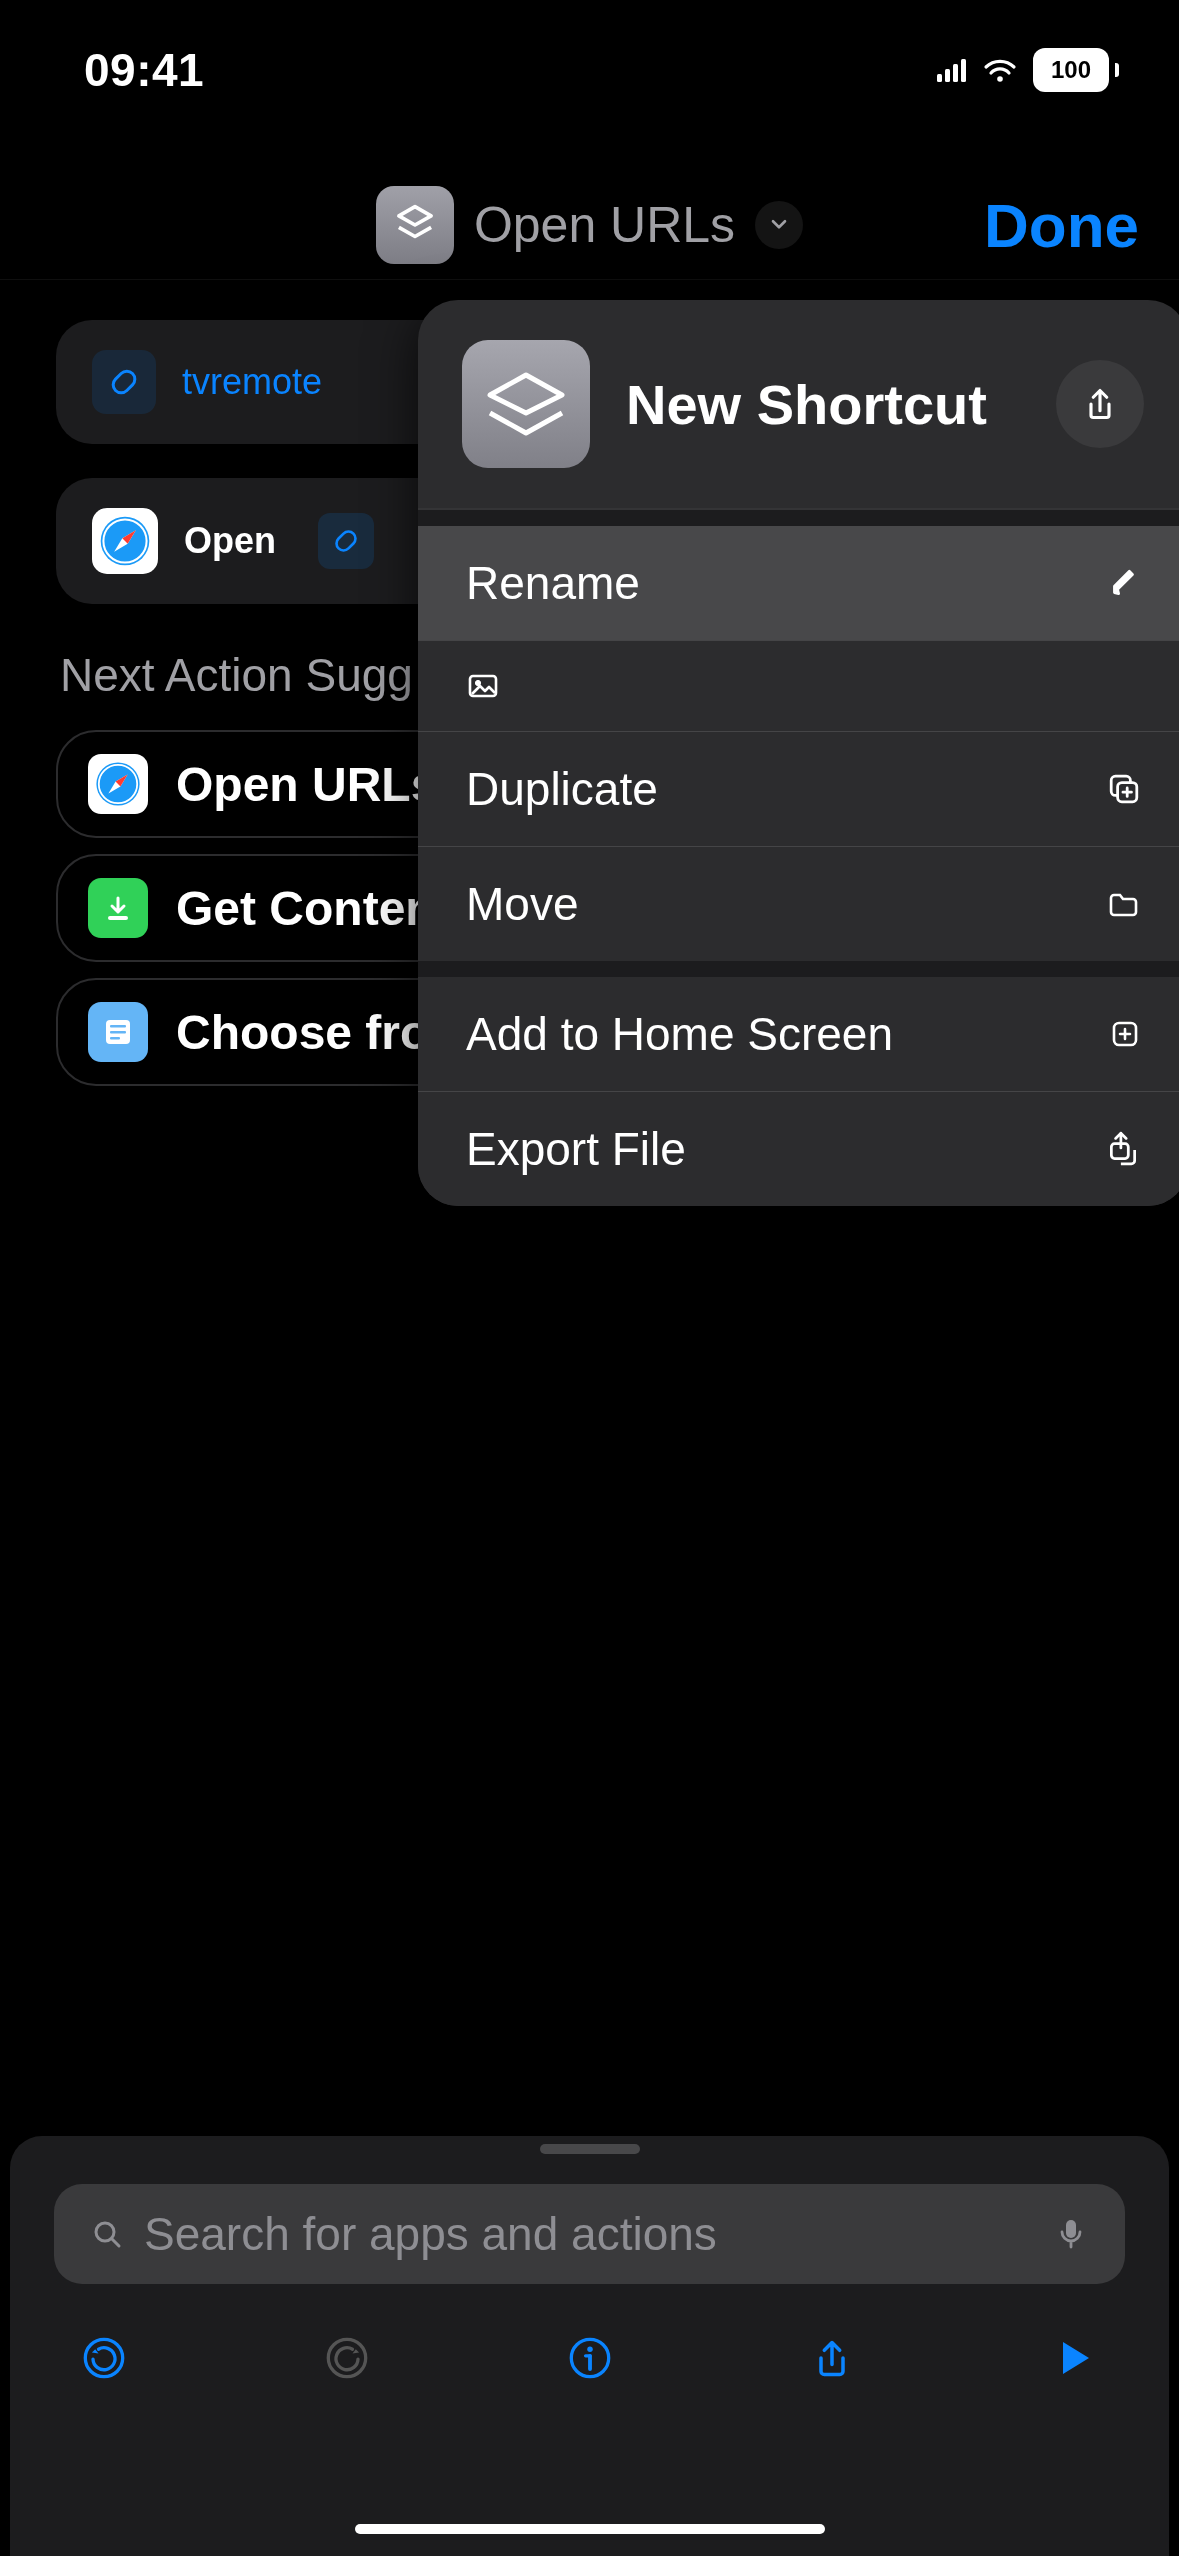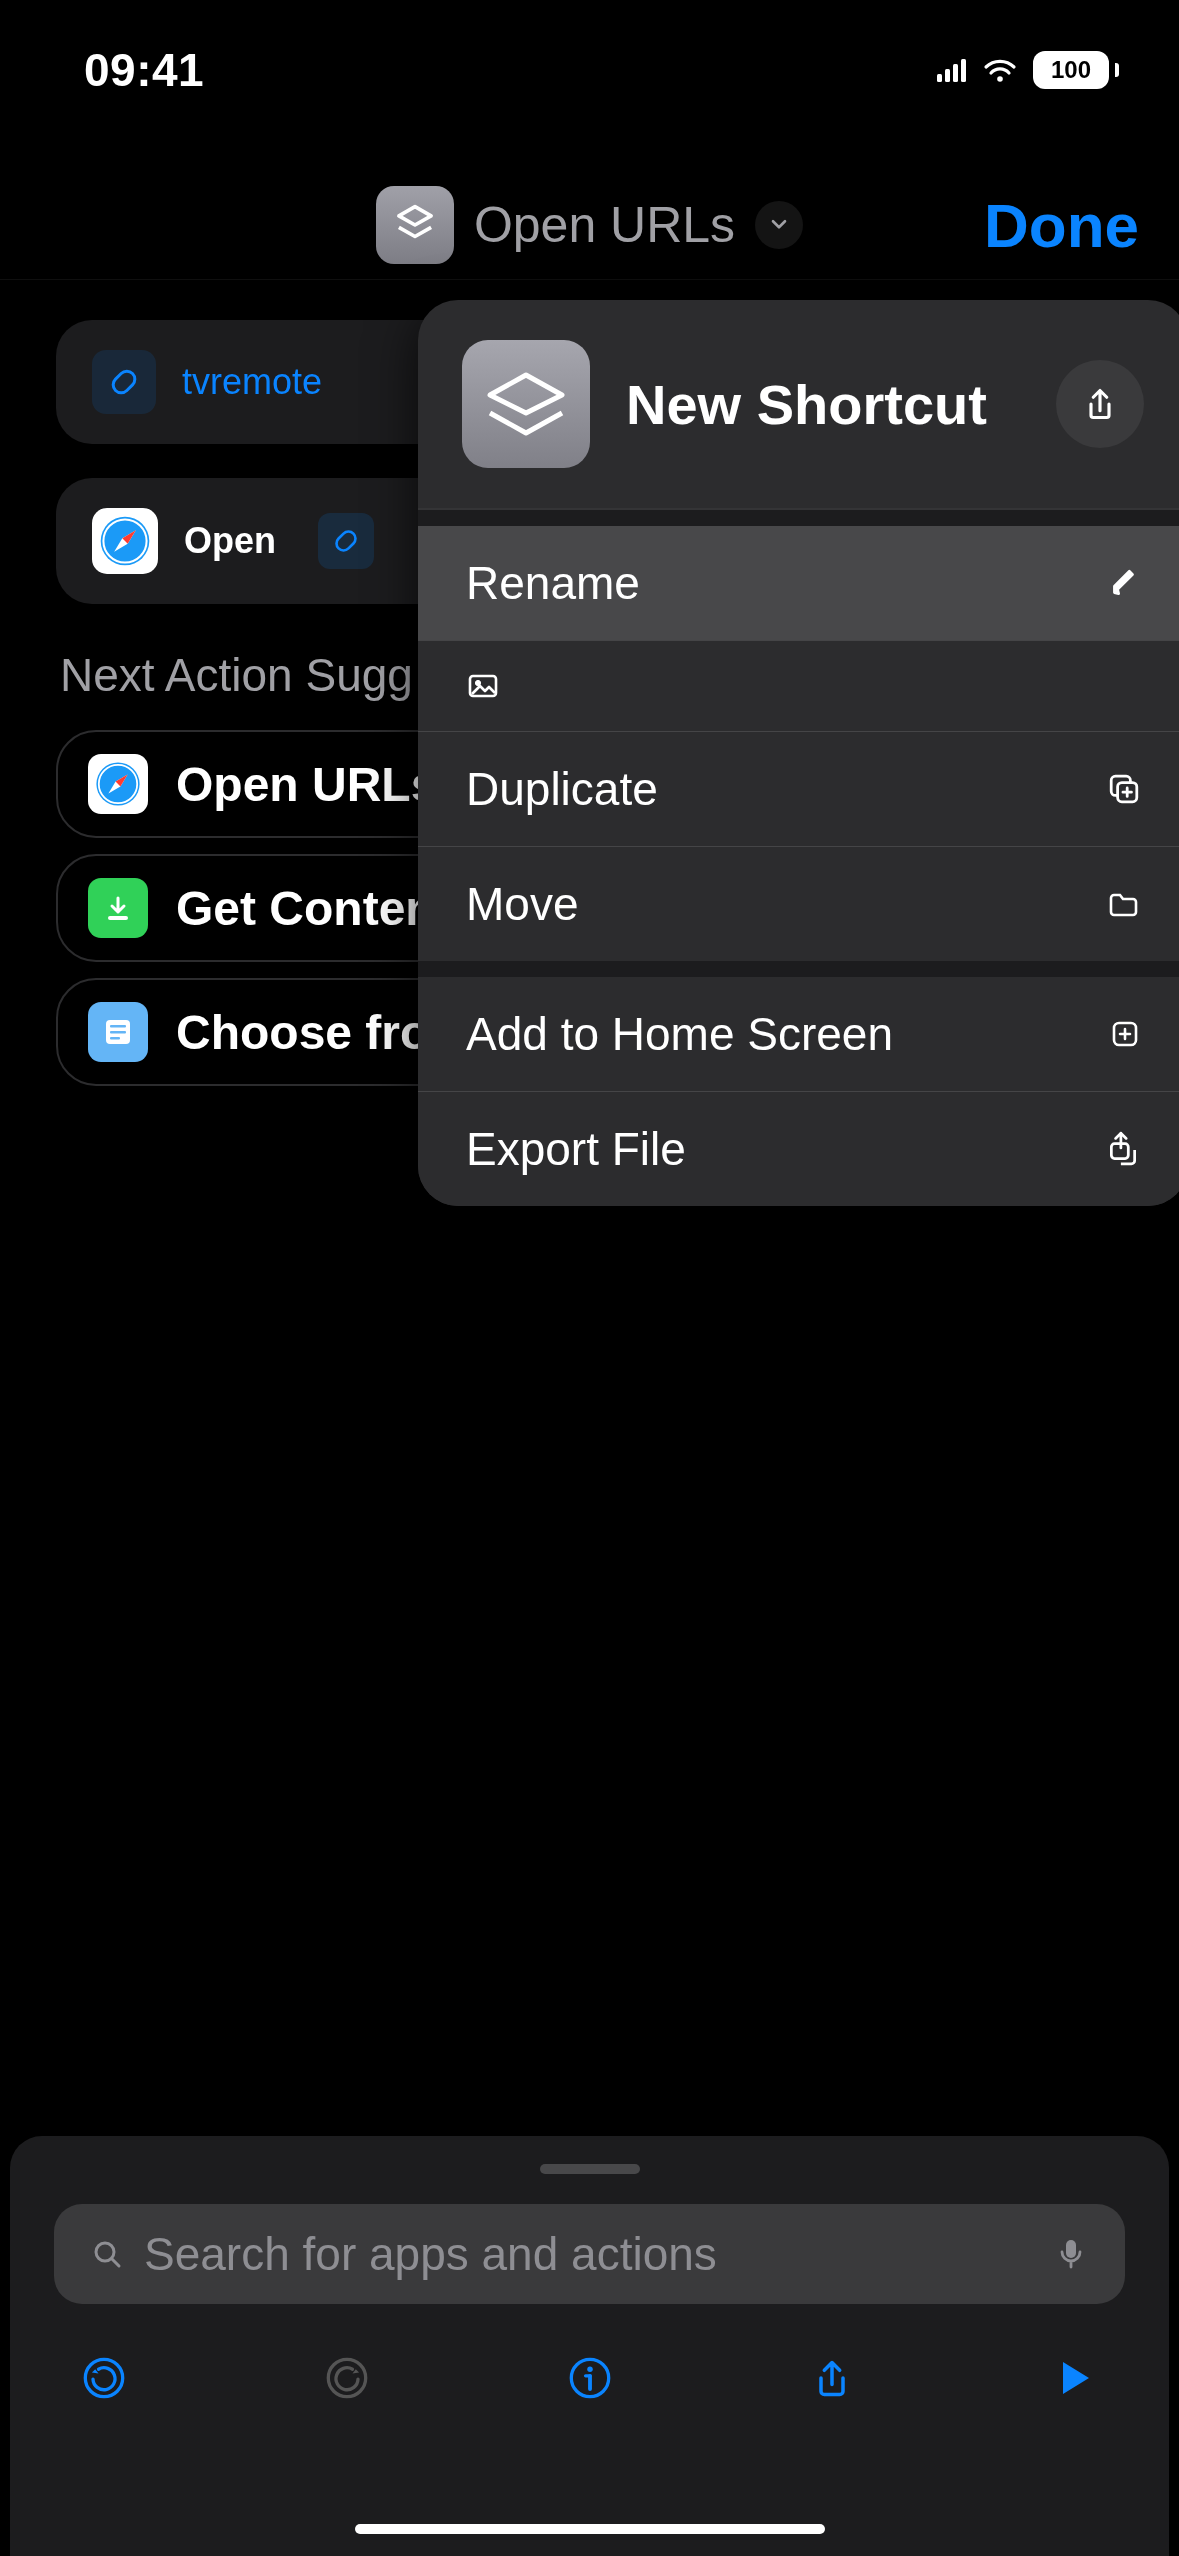--- a/index.html
+++ b/index.html
@@ -52,21 +52,21 @@
     .menu-section { background:#2c2c2e; }
     .menu-sep { height: 16px; background:#1c1c1e; }
     .menu-item { display:flex; align-items:center; justify-content:space-between; padding: 30px 48px; font-size:46px; font-weight:400; border-top:1px solid rgba(255,255,255,0.12); }
     .menu-item:first-child { border-top:none; }
     .menu-item.highlight { background:#48484a; }
     .menu-icon { stroke:#fff; fill:none; }
 
     .bottom-panel {
       position:absolute; left:10px; right:10px; bottom:0; height:420px;
       background: #1c1c1e; border-radius: 32px 32px 0 0;
-      padding-top: 28px;
+      padding-top: 8px;
     }
     .grabber { width:100px; height:10px; background:#48484a; border-radius:5px; margin: 0 auto 30px auto;}
     .search { margin: 0 44px; height: 100px; background:#3a3a3c; border-radius: 28px; display:flex; align-items:center; padding: 0 38px; gap: 22px; }
     .search-ph { font-size:46px; color: #8e8e93; flex:1;}
     .toolbar { display:flex; align-items:center; justify-content:space-between; padding: 50px 60px 0 60px; }
     .tb-btn { width:68px; display:flex; justify-content:center; }
     .home-ind { position:absolute; bottom:22px; left:50%; transform:translateX(-50%); width:470px; height:10px; background:#fff; border-radius:5px;}
 
     svg { display:block; }
   </style>
@@ -183,21 +183,21 @@
 <div class="status-bar">
   <div class="status-time">09:41</div>
   <div class="status-right">
     <svg width="30" height="24">
         <use href="#i-signal"></use>
       </svg>
     <svg width="34" height="26">
         <use href="#i-wifi"></use>
       </svg>
     <div class="battery-pill">
-      <div style="width:76px;height:38px;border-radius:12px;background:#fff;display:flex;align-items:center;justify-content:center;font-size:24px;font-weight:700;color:#000;">100</div>
+      <div style="width:76px;height:44px;border-radius:12px;background:#fff;display:flex;align-items:center;justify-content:center;font-size:24px;font-weight:700;color:#000;">100</div>
       <div style="width:4px;height:14px;background:#fff;border-radius:0 3px 3px 0;"></div>
     </div>
   </div>
 </div>
 
 <div class="nav-bar">
   <div class="nav-title-group">
     <div class="nav-icon-box">
       <svg width="46" height="46" viewBox="0 0 40 40">
           <path d="M20 4 L34 12 L20 20 L6 12 Z M6 22 L20 30 L34 22" fill="none" stroke="#fff" stroke-width="3.2" stroke-linejoin="round"></path>

